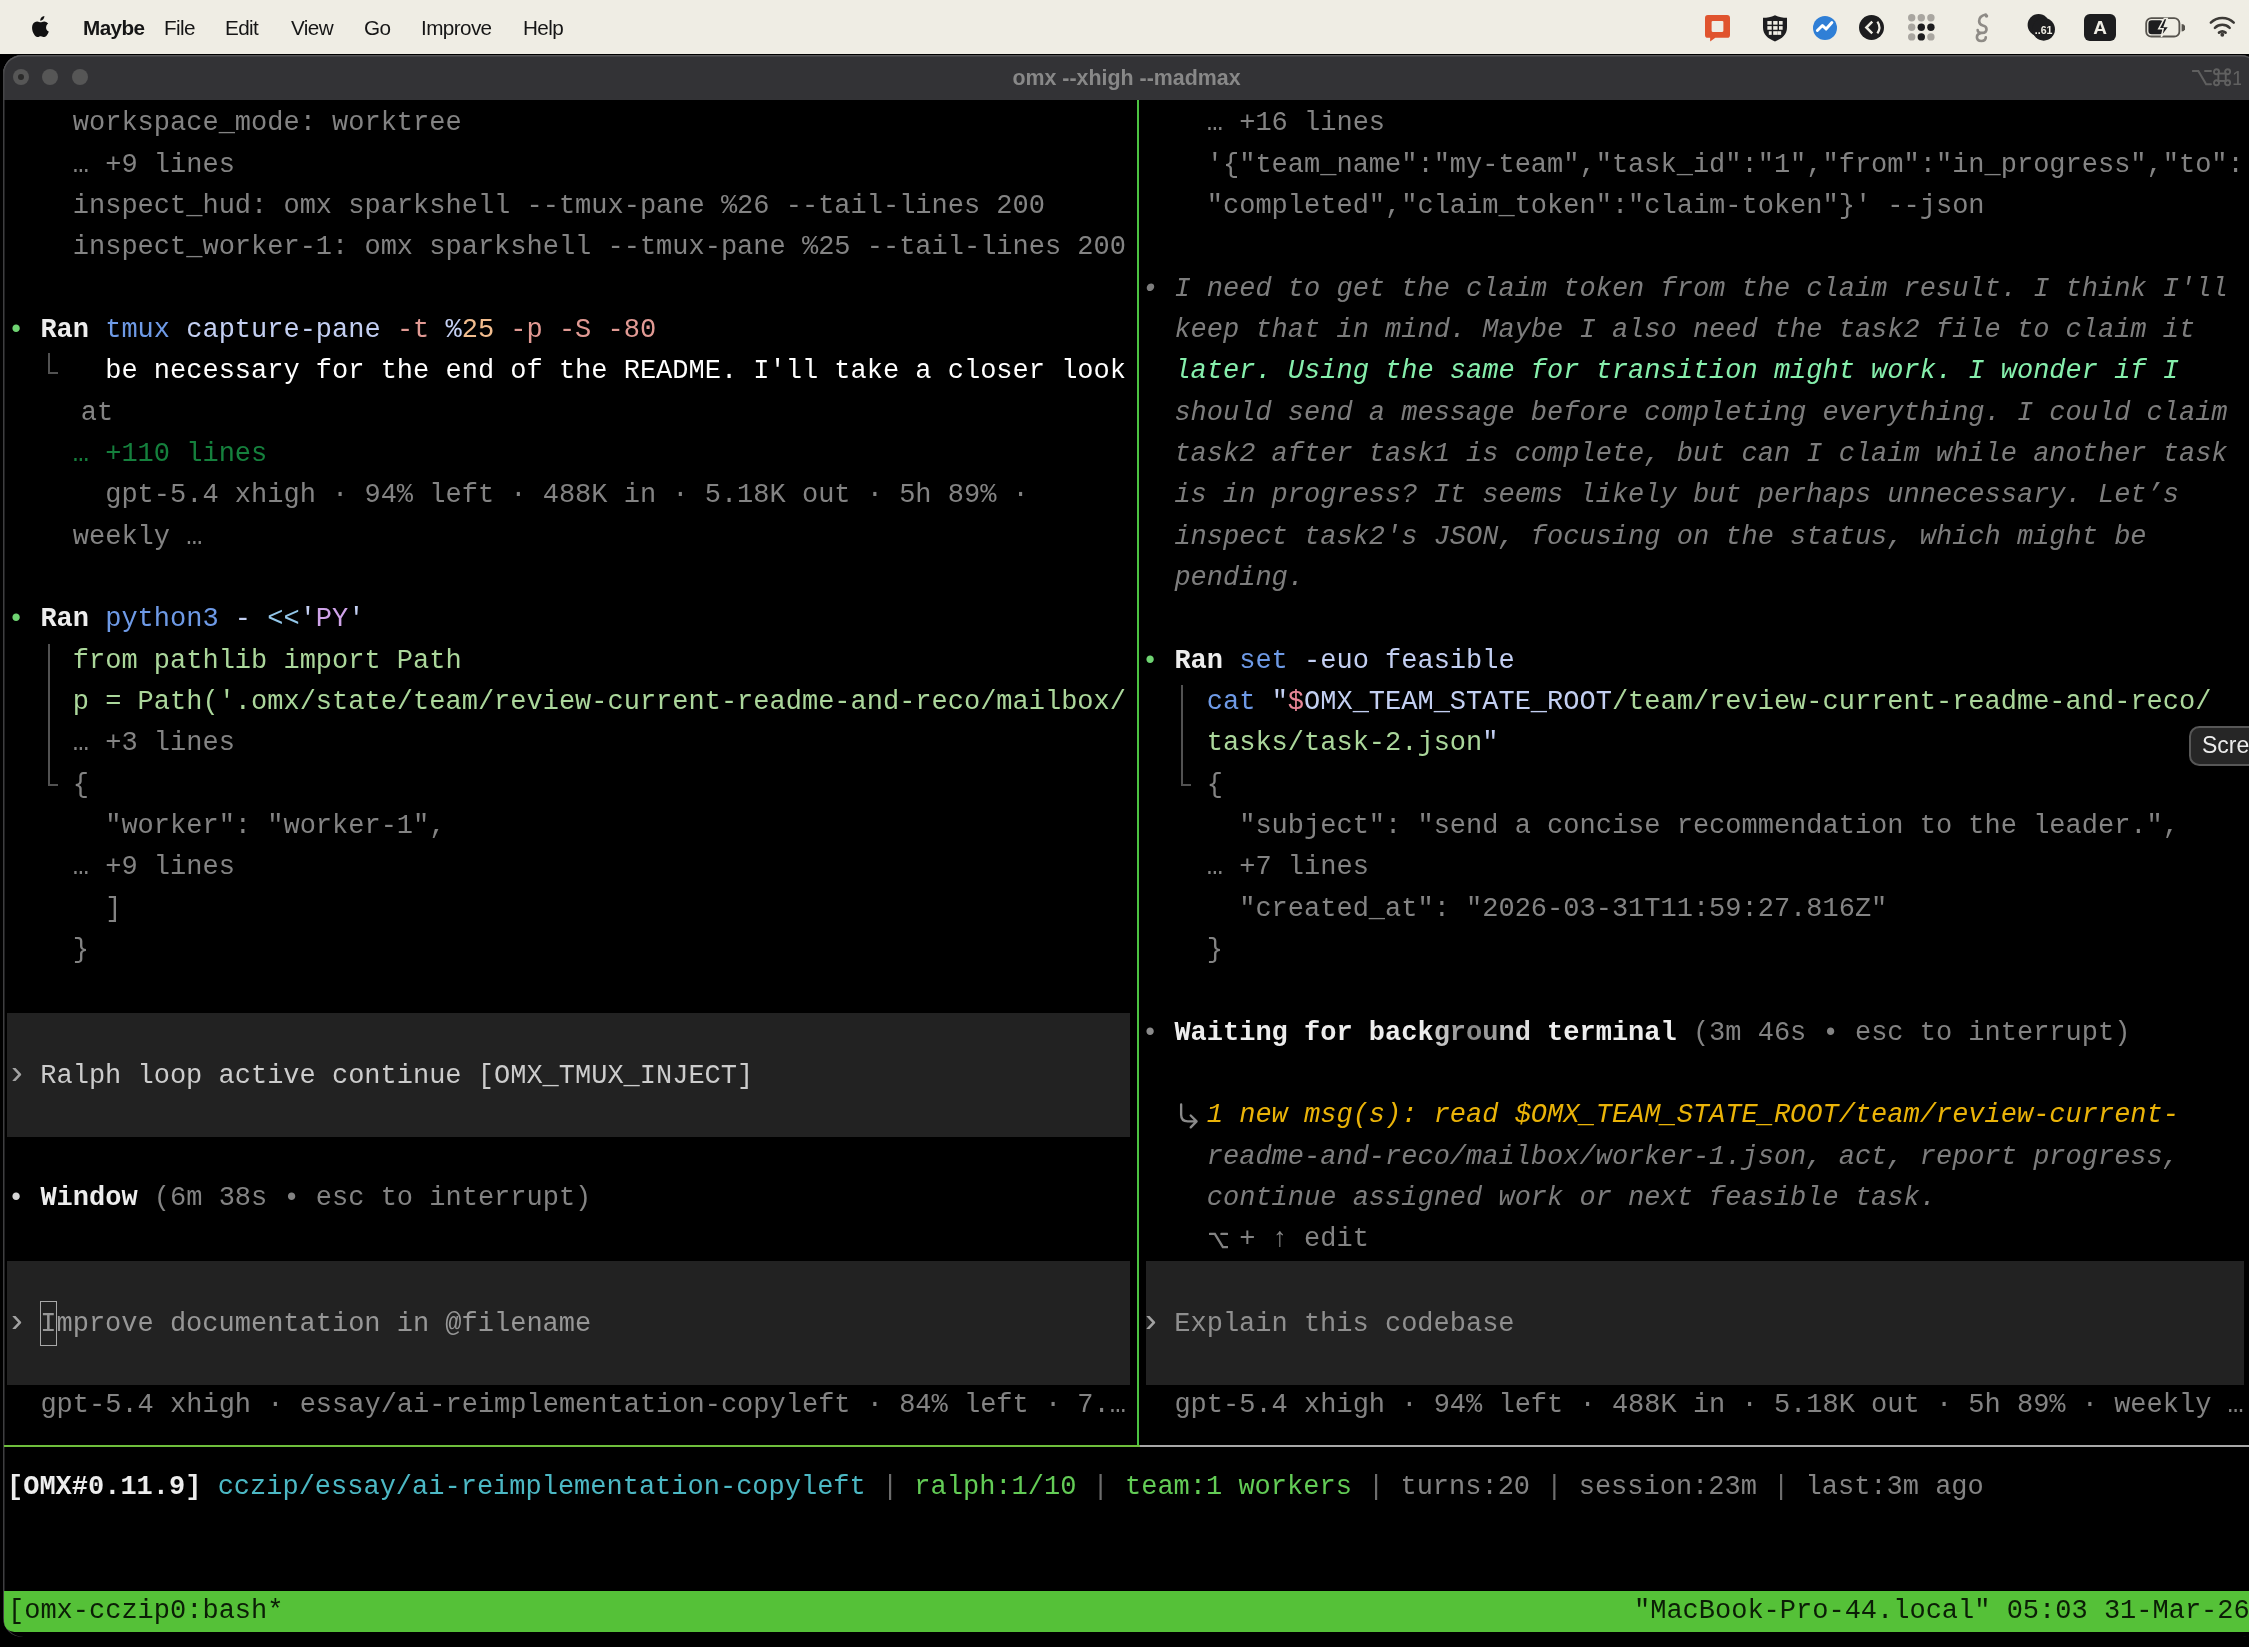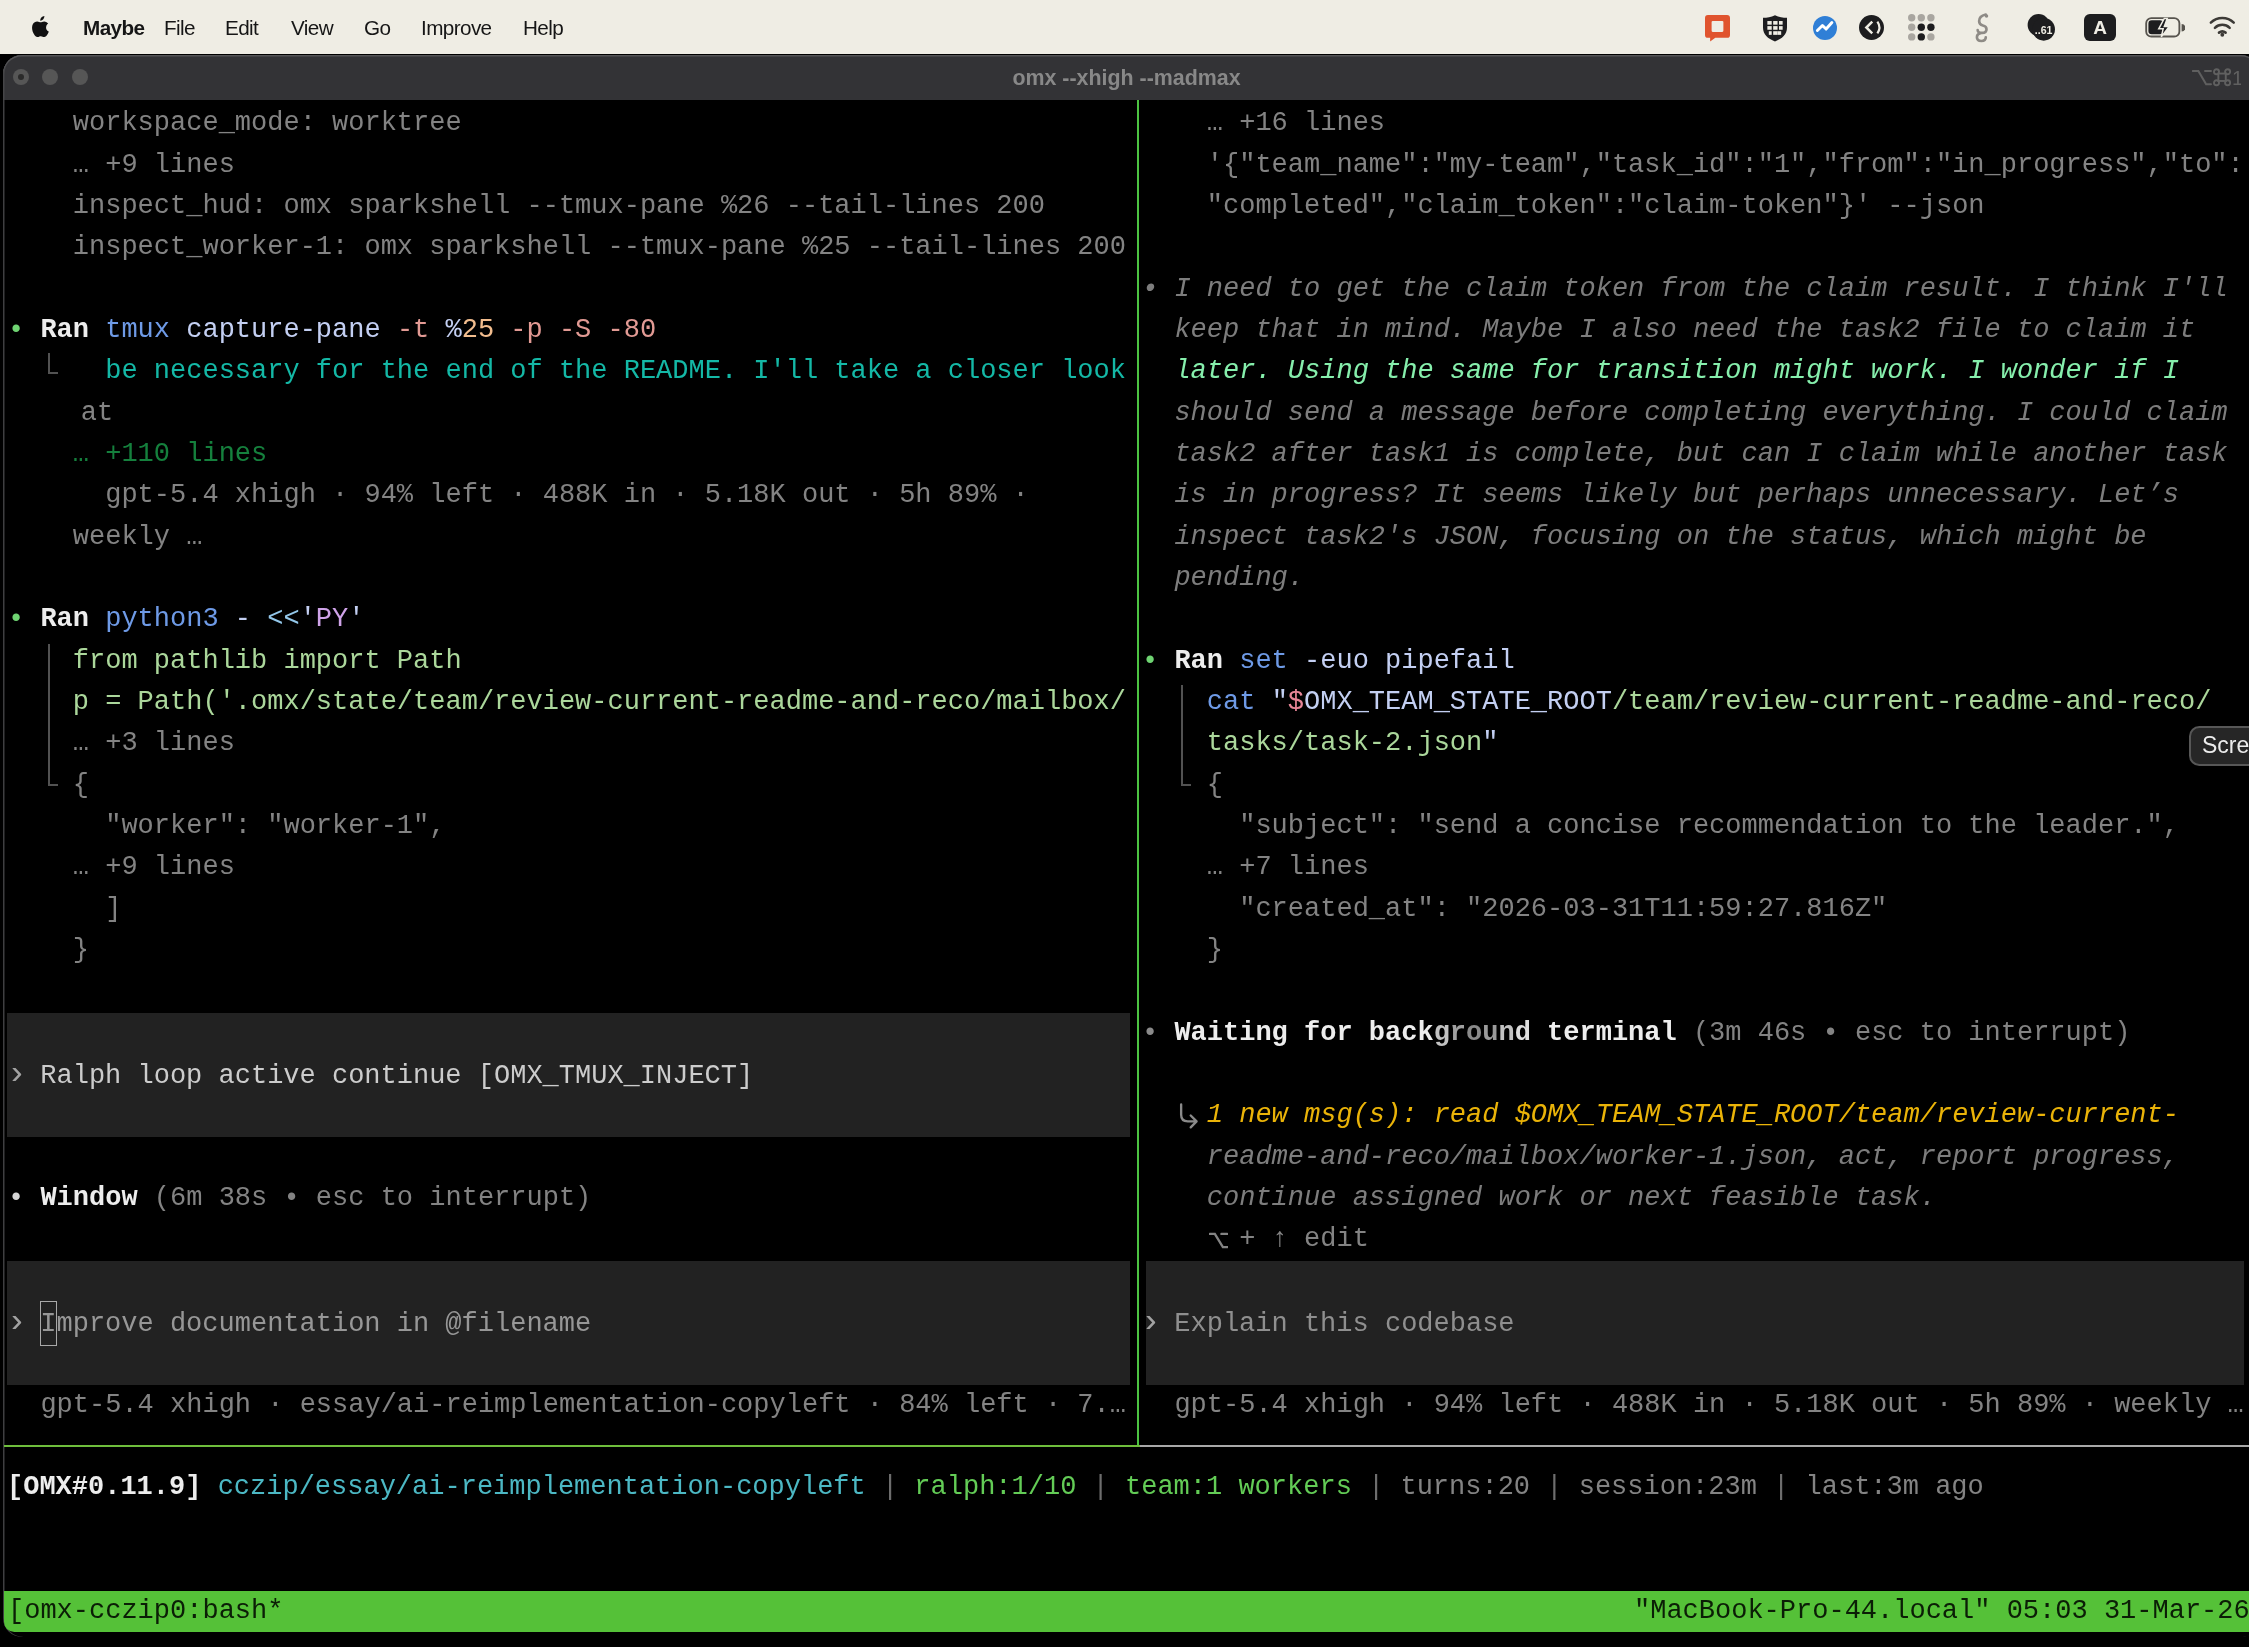--- a/index.html
+++ b/index.html
@@ -116,21 +116,21 @@
 <div class="box" style="left:1146px;top:1261px;width:1098px;height:124px"></div>
 
 <div class="abs" style="left:1137px;top:100px;width:1.8px;height:1345px;background:#4cc342"></div>
 <div class="abs" style="left:4.4px;top:1445px;width:1136px;height:2.2px;background:#6fbe3c"></div>
 <div class="abs" style="left:1140px;top:1445px;width:1109px;height:2.2px;background:#a8a8a8"></div>
 <div class="ln" style="left:8px;top:103px"><span style="color:#838383">    workspace_mode: worktree</span></div>
 <div class="ln" style="left:8px;top:145px"><span style="color:#838383">    … +9 lines</span></div>
 <div class="ln" style="left:8px;top:186px"><span style="color:#838383">    inspect_hud: omx sparkshell --tmux-pane %26 --tail-lines 200</span></div>
 <div class="ln" style="left:8px;top:227px"><span style="color:#838383">    inspect_worker-1: omx sparkshell --tmux-pane %25 --tail-lines 200</span></div>
 <div class="ln" style="left:8px;top:310px"><span style="color:#6fd472;">•</span> <span style="color:#ededed;font-weight:bold;">Ran</span> <span style="color:#6e9ae6;">tmux</span> <span style="color:#c3cff2;">capture-pane</span> <span style="color:#e29a94;">-t</span> <span style="color:#c3cff2;">%</span><span style="color:#f2bd8e;">25</span> <span style="color:#e29a94;">-p</span> <span style="color:#e29a94;">-S</span> <span style="color:#e29a94;">-80</span></div>
-<div class="ln" style="left:8px;top:351px"><span style="color:#14b8a6">      be necessary for the end of the README. I'll take a closer look</span></div>
+<div class="ln" style="left:8px;top:351px"><span style="color:#ffffff">      be necessary for the end of the README. I'll take a closer look</span></div>
 <div class="ln" style="left:16px;top:393px"><span style="color:#838383">    at</span></div>
 <div class="ln" style="left:8px;top:434px"><span style="color:#15803d">    … +110 lines</span></div>
 <div class="ln" style="left:8px;top:475px"><span style="color:#838383">      gpt-5.4 xhigh · 94% left · 488K in · 5.18K out · 5h 89% ·</span></div>
 <div class="ln" style="left:8px;top:517px"><span style="color:#838383">    weekly …</span></div>
 <div class="ln" style="left:8px;top:599px"><span style="color:#6fd472;">•</span> <span style="color:#ededed;font-weight:bold;">Ran</span> <span style="color:#6e9ae6;">python3</span> <span style="color:#c3cff2;">-</span> <span style="color:#93c7ea;">&lt;&lt;</span><span style="color:#c3cff2;">'</span><span style="color:#cfa3e8;">PY</span><span style="color:#c3cff2;">'</span></div>
 <div class="ln" style="left:8px;top:641px"><span style="color:#abd79b">    from pathlib import Path</span></div>
 <div class="ln" style="left:8px;top:682px"><span style="color:#abd79b">    p = Path('.omx/state/team/review-current-readme-and-reco/mailbox/</span></div>
 <div class="ln" style="left:8px;top:723px"><span style="color:#838383">    … +3 lines</span></div>
 <div class="ln" style="left:8px;top:765px"><span style="color:#838383">    {</span></div>
 <div class="ln" style="left:8px;top:806px"><span style="color:#838383">      "worker": "worker-1",</span></div>
@@ -145,21 +145,21 @@
 <div class="ln" style="left:1142px;top:145px"><span style="color:#838383">    '{"team_name":"my-team","task_id":"1","from":"in_progress","to":</span></div>
 <div class="ln" style="left:1142px;top:186px"><span style="color:#838383">    "completed","claim_token":"claim-token"}' --json</span></div>
 <div class="ln it" style="left:1142px;top:269px"><span style="color:#7d7d7d">• </span><span style="color:#7d7d7d">I need to get the claim token from the claim result. I think I'll</span></div>
 <div class="ln it" style="left:1142px;top:310px"><span style="color:#7d7d7d">  keep that in mind. Maybe I also need the task2 file to claim it</span></div>
 <div class="ln it" style="left:1142px;top:351px"><span style="color:#86efac">  later. Using the same for transition might work. I wonder if I</span></div>
 <div class="ln it" style="left:1142px;top:393px"><span style="color:#7d7d7d">  should send a message before completing everything. I could claim</span></div>
 <div class="ln it" style="left:1142px;top:434px"><span style="color:#7d7d7d">  task2 after task1 is complete, but can I claim while another task</span></div>
 <div class="ln it" style="left:1142px;top:475px"><span style="color:#7d7d7d">  is in progress? It seems likely but perhaps unnecessary. Let’s</span></div>
 <div class="ln it" style="left:1142px;top:517px"><span style="color:#7d7d7d">  inspect task2's JSON, focusing on the status, which might be</span></div>
 <div class="ln it" style="left:1142px;top:558px"><span style="color:#7d7d7d">  pending.</span></div>
-<div class="ln" style="left:1142px;top:641px"><span style="color:#6fd472;">•</span> <span style="color:#ededed;font-weight:bold;">Ran</span> <span style="color:#6e9ae6;">set</span> <span style="color:#c3cff2;">-euo pipefail</span></div>
+<div class="ln" style="left:1142px;top:641px"><span style="color:#6fd472;">•</span> <span style="color:#ededed;font-weight:bold;">Ran</span> <span style="color:#6e9ae6;">set</span> <span style="color:#c3cff2;">-euo feasible</span></div>
 <div class="ln" style="left:1142px;top:682px">    <span style="color:#6e9ae6">cat</span> <span style="color:#c3cff2">"</span><span style="color:#e88698">$</span><span style="color:#c3cff2">OMX_TEAM_STATE_ROOT</span><span style="color:#abd79b">/team/review-current-readme-and-reco/</span></div>
 <div class="ln" style="left:1142px;top:723px">    <span style="color:#abd79b">tasks/task-2.json</span><span style="color:#c3cff2">"</span></div>
 <div class="ln" style="left:1142px;top:765px"><span style="color:#838383">    {</span></div>
 <div class="ln" style="left:1142px;top:806px"><span style="color:#838383">      "subject": "send a concise recommendation to the leader.",</span></div>
 <div class="ln" style="left:1142px;top:847px"><span style="color:#838383">    … +7 lines</span></div>
 <div class="ln" style="left:1142px;top:889px"><span style="color:#838383">      "created_at": "2026-03-31T11:59:27.816Z"</span></div>
 <div class="ln" style="left:1142px;top:930px"><span style="color:#838383">    }</span></div>
 <div class="ln" style="left:1142px;top:1013px"><span style="color:#8a8a8a;">•</span> <span style="color:#ededed;font-weight:bold;">Waiting for back</span><span style="color:#c2c2c2;font-weight:bold;">g</span><span style="color:#a0a0a0;font-weight:bold;">r</span><span style="color:#8a8a8a;font-weight:bold;">o</span><span style="color:#9a9a9a;font-weight:bold;">u</span><span style="color:#c2c2c2;font-weight:bold;">n</span><span style="color:#dedede;font-weight:bold;">d</span><span style="color:#ededed;font-weight:bold;"> terminal</span> <span style="color:#838383;">(3m 46s • esc to interrupt)</span></div>
 <div class="ln it" style="left:1142px;top:1095px"><span style="color:#eab308">    1 new msg(s): read $OMX_TEAM_STATE_ROOT/team/review-current-</span></div>
 <div class="ln it" style="left:1142px;top:1137px"><span style="color:#7d7d7d">    readme-and-reco/mailbox/worker-1.json, act, report progress,</span></div>

